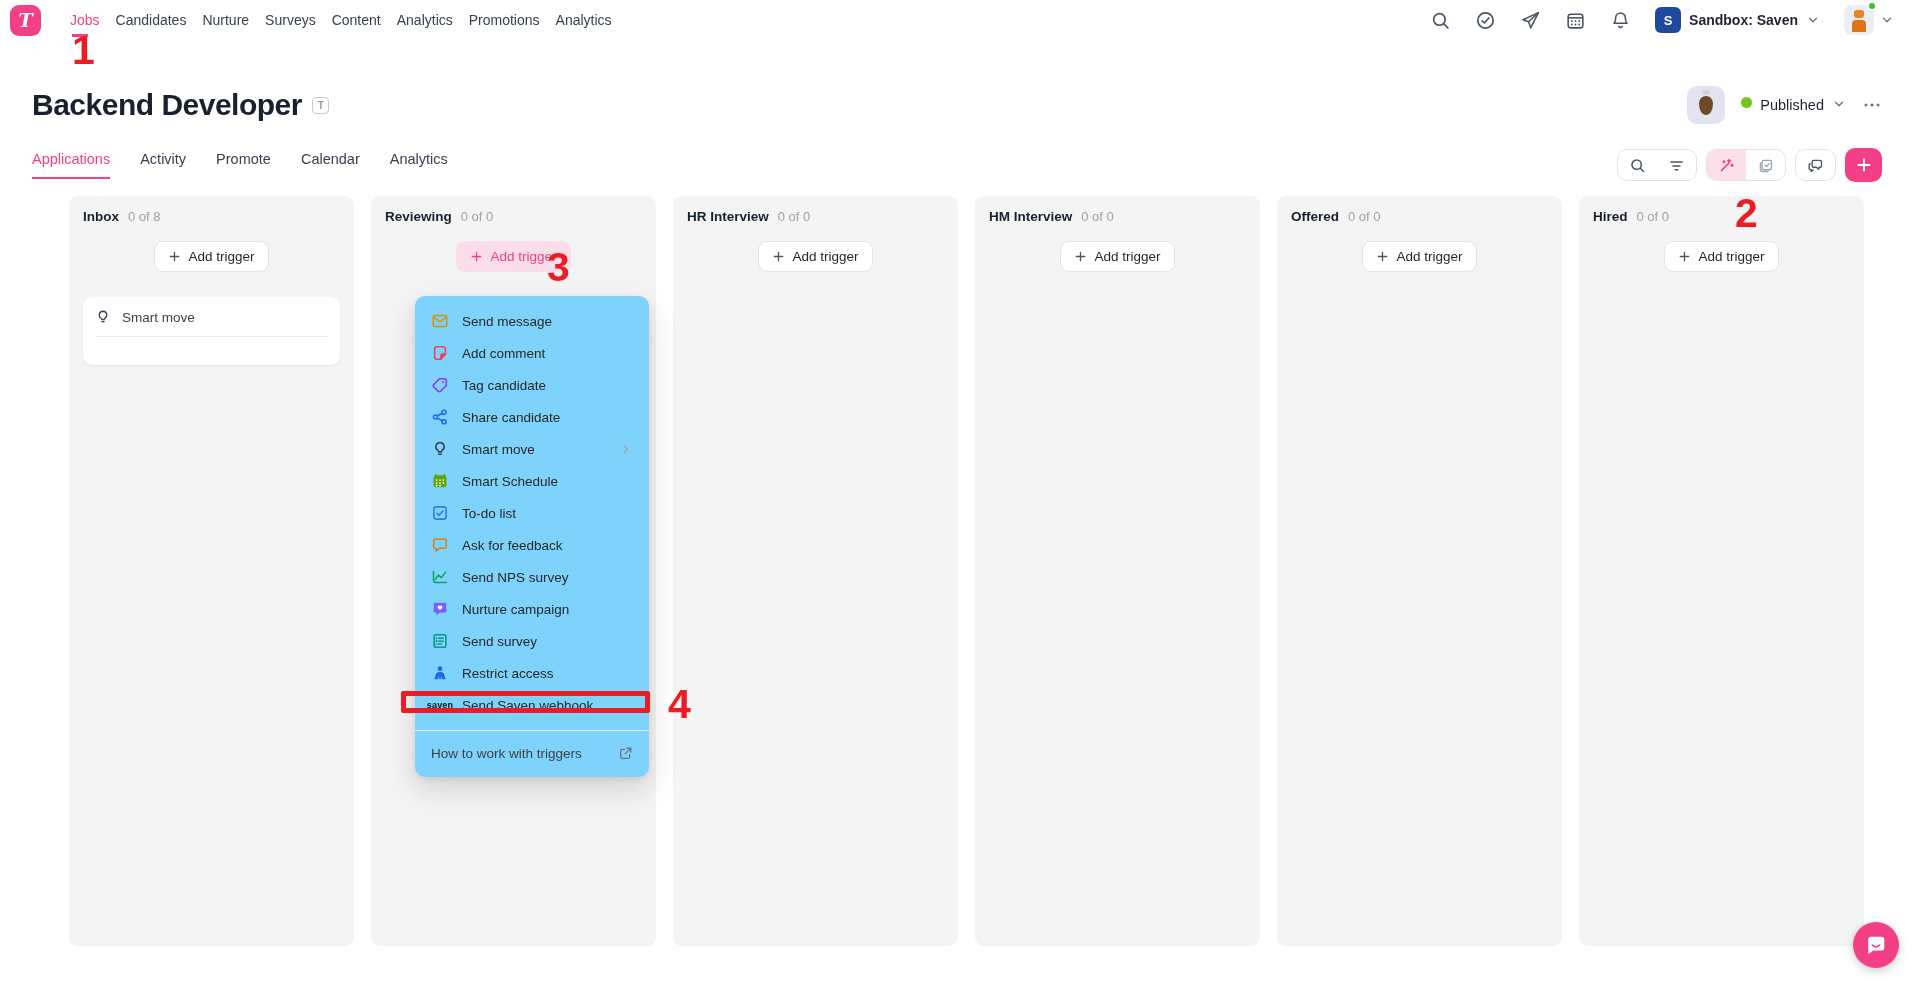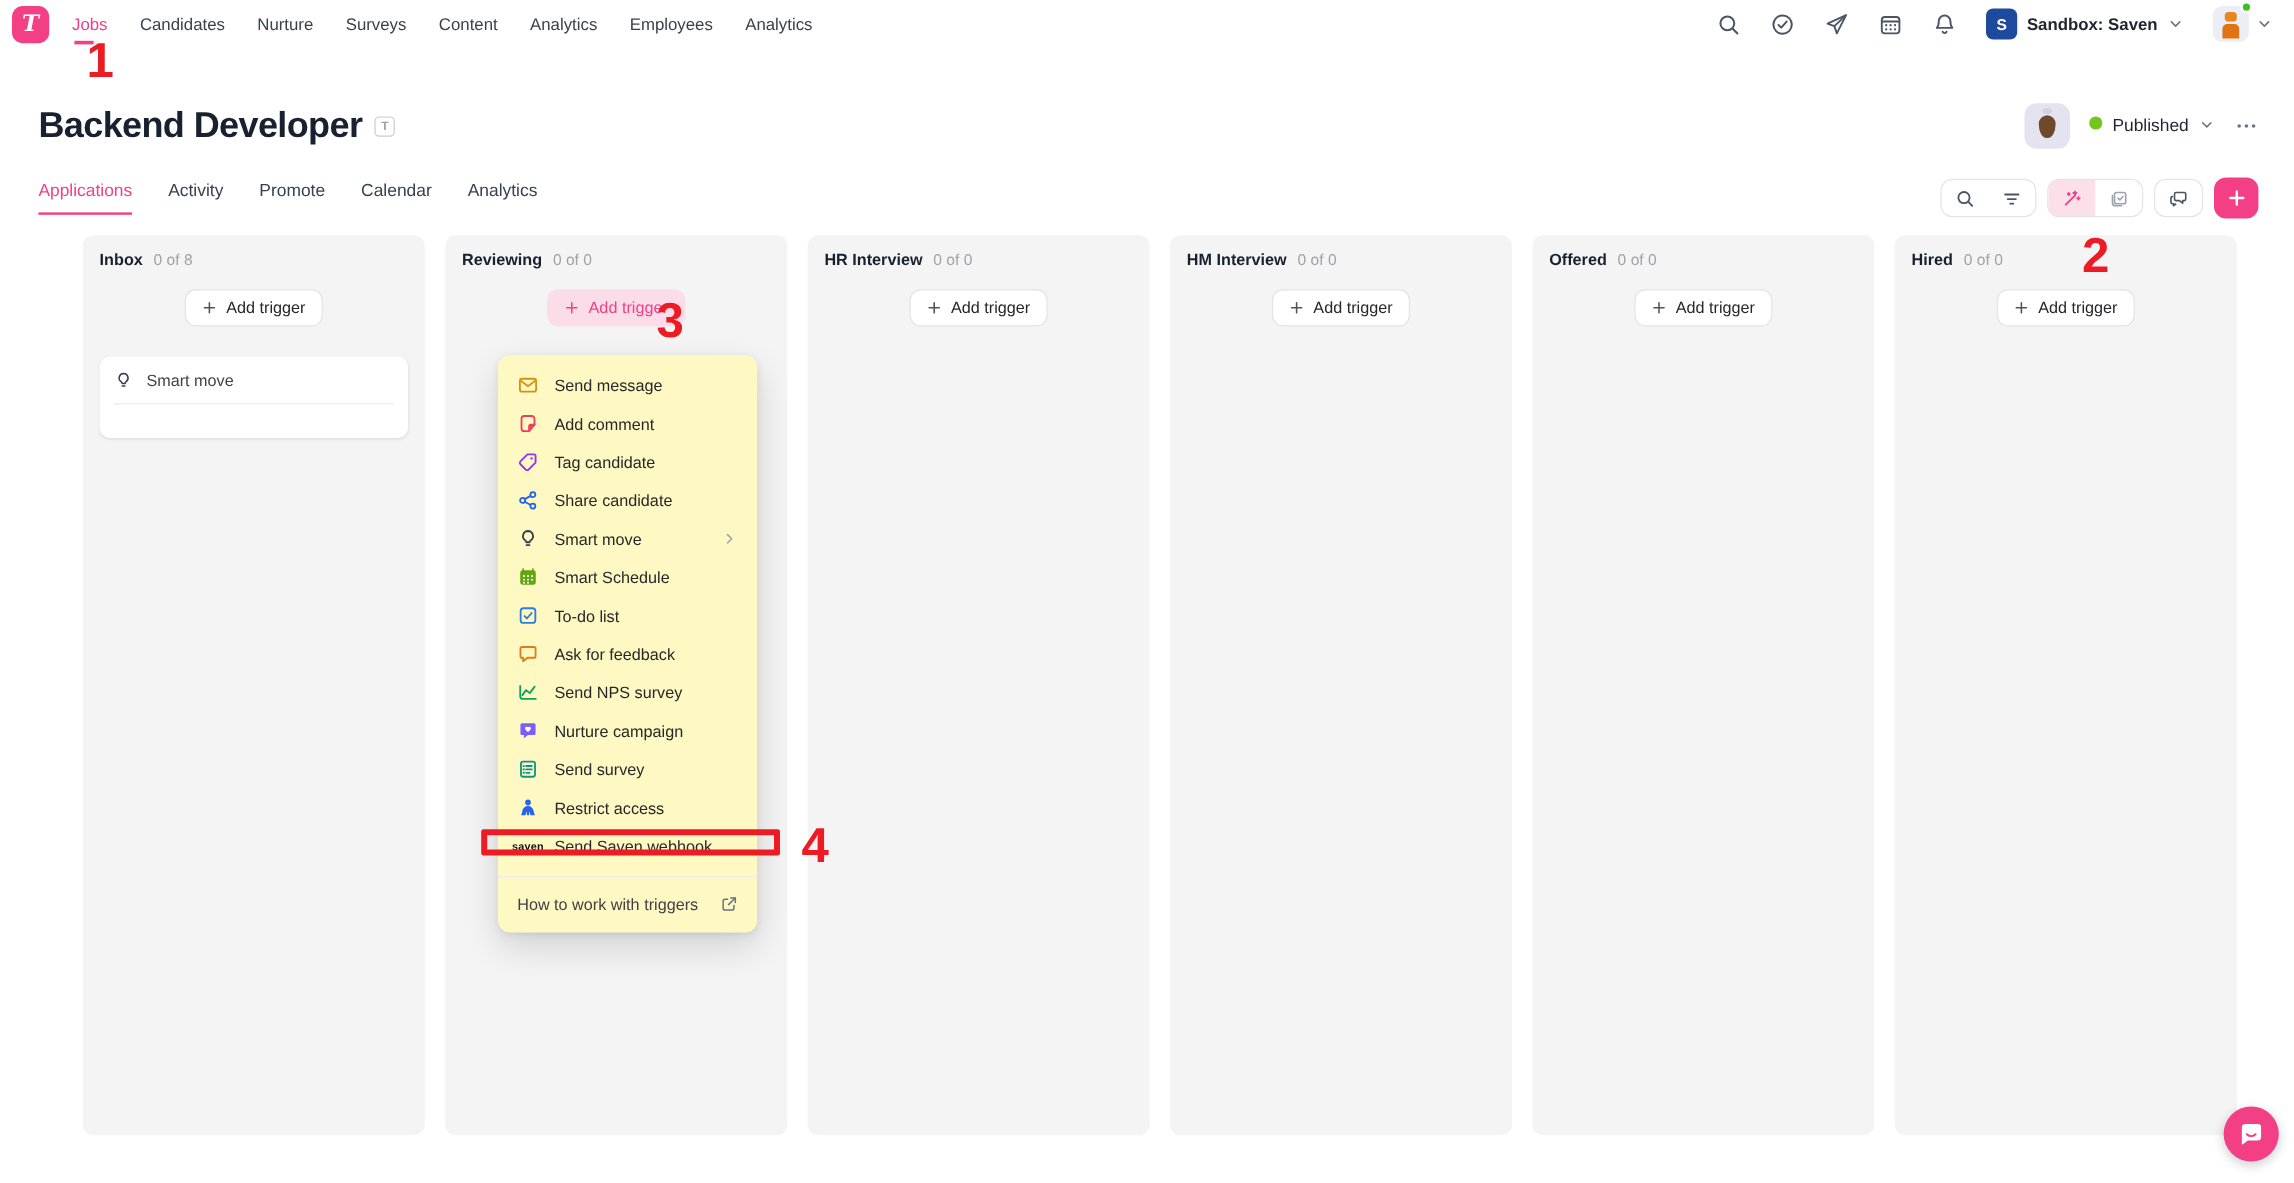--- a/index.html
+++ b/index.html
@@ -8,21 +8,21 @@
     font-family: "Liberation Sans", sans-serif;
     background:#ffffff; color:#1f2430; overflow:hidden;
   }
   #canvas { position:relative; width:1912px; height:986px; background:#fff; }
 
   
   .topnav { display:flex; align-items:center; height:40px; padding:0 18px 0 10px; background:#fff; }
   .logo { width:31px; height:31px; border-radius:9px; background:#f23f85; color:#fff;
           display:flex; align-items:center; justify-content:center;
           font-family:"DejaVu Serif", serif; font-style:italic; font-weight:bold; font-size:19px; }
-  .nav-links { display:flex; gap:27px; margin-left:19px; font-size:14px; color:#37414f; }
+  .nav-links { display:flex; gap:16px; margin-left:29px; font-size:14px; color:#37414f; }
   .nav-link { cursor:pointer; position:relative; }
   .nav-link.active { color:#f23f85; }
   .nav-link.active::after { content:""; position:absolute; left:2px; bottom:-9px; width:16px; height:3px; background:#f23f85; }
   .topnav-right { margin-left:auto; display:flex; align-items:center; gap:24px; }
   .tn-icon { width:21px; height:21px; color:#4b5563; display:block; cursor:pointer; }
   .workspace { display:flex; align-items:center; gap:8px; cursor:pointer; }
   .ws-avatar { width:26px; height:26px; border-radius:6px; background:#1e4a9e; color:#fff;
                font-size:13px; font-weight:bold; display:flex; align-items:center; justify-content:center; }
   .ws-name { font-size:14px; font-weight:600; color:#1f2430; }
   .chev { width:14px; height:14px; color:#6b7280; }
@@ -76,21 +76,21 @@
   .add-btn .plus-glyph { width:13px; height:13px; color:#52525b; }
   .add-btn.pink { background:#fbdce9; border-color:#fbdce9; color:#f23f85; }
   .add-btn.pink .plus-glyph { color:#f23f85; }
   .trigger-card { margin-top:25px; background:#fff; border-radius:9px; box-shadow:0 1px 2px rgba(0,0,0,.07);
                   padding:12px 12px 14px; cursor:pointer; }
   .trigger-card-row { display:flex; align-items:center; gap:11px; font-size:13.5px; color:#3f3f46; }
   .trigger-card-row svg { width:16px; height:16px; color:#374151; }
   .trigger-card-div { border-bottom:1px solid #ececee; margin:11px 0 14px; }
 
   
-  .dropdown { position:absolute; left:415px; top:296px; width:216px; background:#fef9c3; border-radius:10px;
+  .dropdown { position:absolute; left:415px; top:296px; width:234px; background:#7dd3fc; border-radius:10px;
               box-shadow:0 12px 30px rgba(0,0,0,.14), 0 2px 6px rgba(0,0,0,.08); padding:9px 0 6px; z-index:20; }
   .menu-item { height:32px; display:flex; align-items:center; gap:13px; padding:0 16px; font-size:13.5px;
                color:#27272a; cursor:pointer; }
   .mi-icon { width:18px; height:18px; flex:none; display:flex; align-items:center; justify-content:center; }
   .mi-icon svg { width:18px; height:18px; }
   .mi-chevron { margin-left:auto; width:14px; height:14px; color:#9ca3af; }
   .saven-word { font-weight:900; font-size:9px; letter-spacing:.2px; color:#111; font-family:"Liberation Sans",sans-serif; }
   .menu-divider { height:1px; background:#ececee; margin:9px 0 4px; }
   .menu-footer { display:flex; align-items:center; height:36px; padding:0 16px; font-size:13.5px; color:#3f3f46; cursor:pointer; }
   .menu-footer svg { margin-left:auto; width:15px; height:15px; color:#6b7280; }
@@ -124,21 +124,21 @@
 
   <div class="topnav">
     <div class="logo">T</div>
     <div class="nav-links">
       <span class="nav-link active">Jobs</span>
       <span class="nav-link">Candidates</span>
       <span class="nav-link">Nurture</span>
       <span class="nav-link">Surveys</span>
       <span class="nav-link">Content</span>
       <span class="nav-link">Analytics</span>
-      <span class="nav-link">Employees</span>
+      <span class="nav-link">Promotions</span>
       <span class="nav-link">Analytics</span>
     </div>
     <div class="topnav-right">
       <svg class="tn-icon" viewBox="0 0 20 20" fill="none" stroke="currentColor" stroke-width="1.6" stroke-linecap="round">
         <circle cx="9" cy="9" r="5.5"></circle>
           <line x1="13.3" y1="13.3" x2="17" y2="17"></line>
       </svg>
       <svg class="tn-icon" viewBox="0 0 20 20" fill="none" stroke="currentColor" stroke-width="1.6" stroke-linecap="round" stroke-linejoin="round">
         <circle cx="10" cy="10" r="7.3"></circle>
           <path d="M6.8 10.3l2.1 2.1 4.3-4.8"></path>

